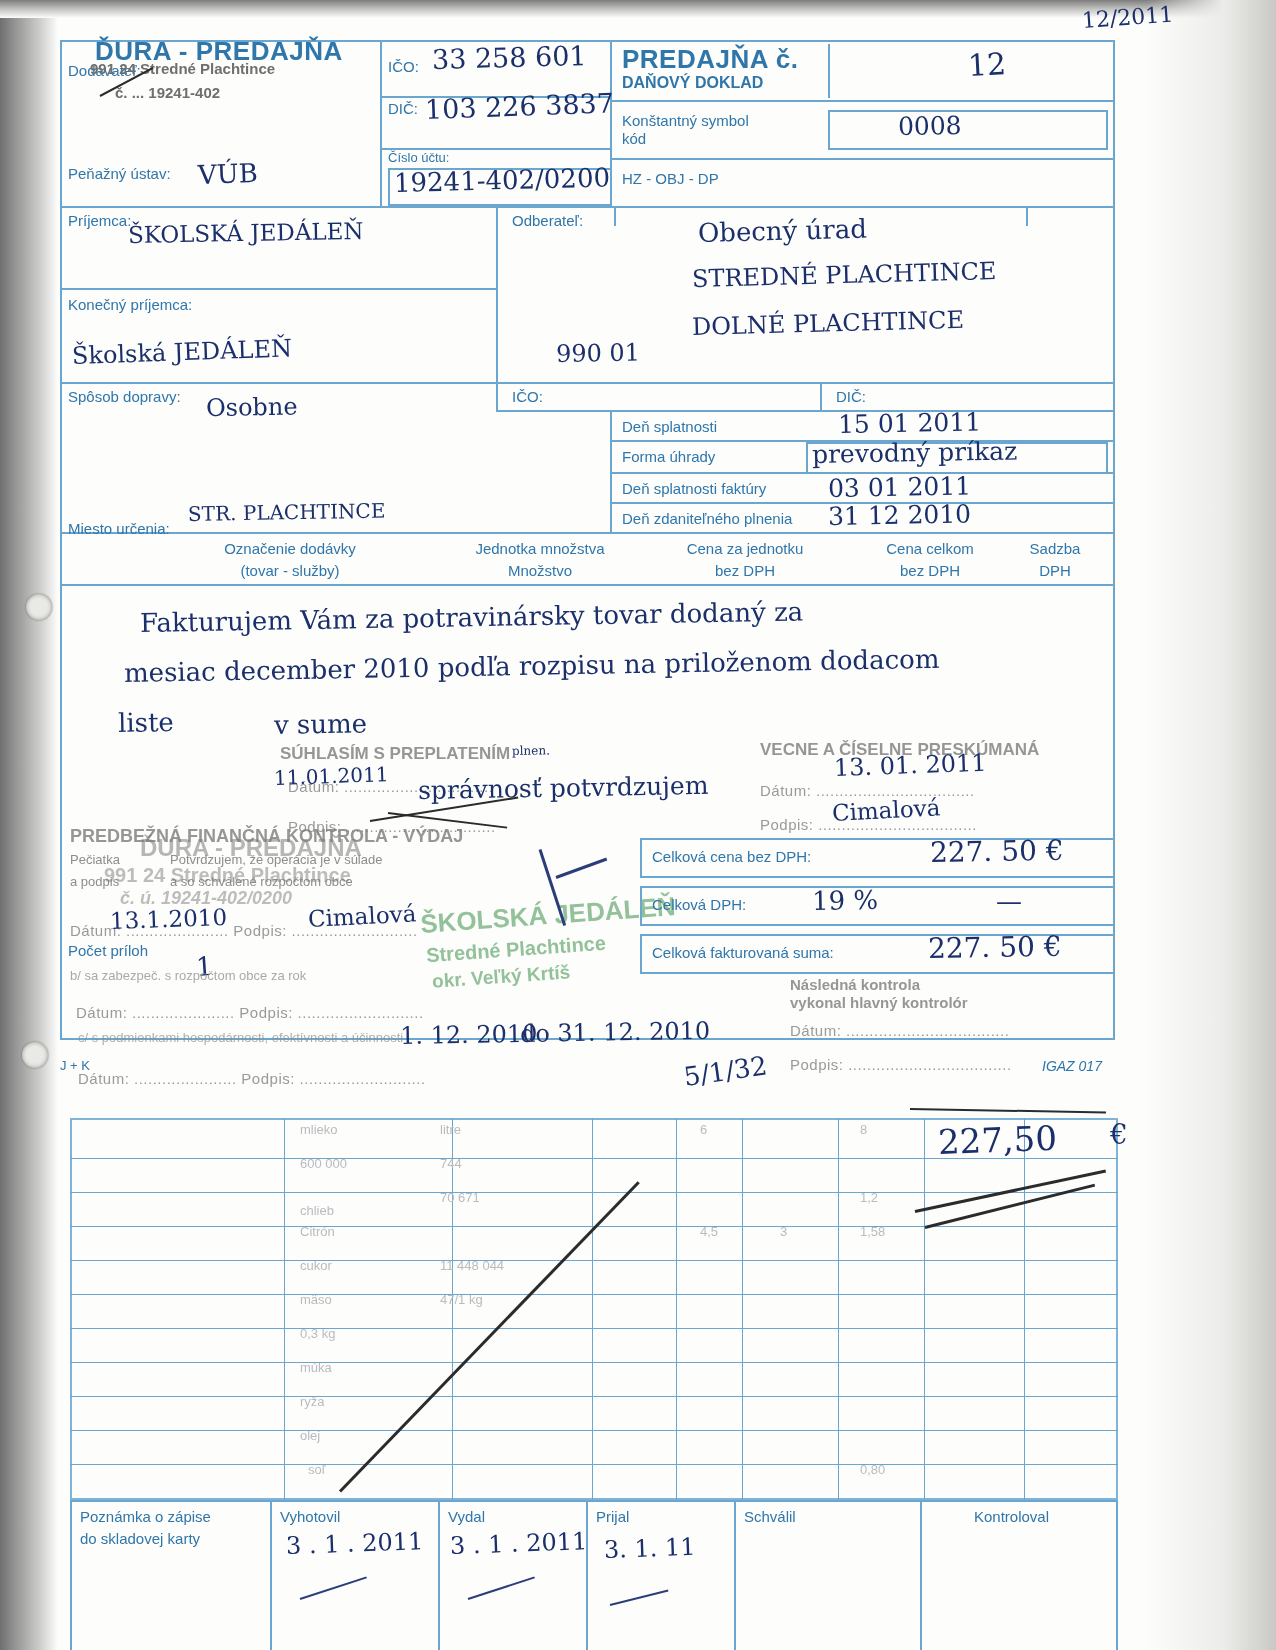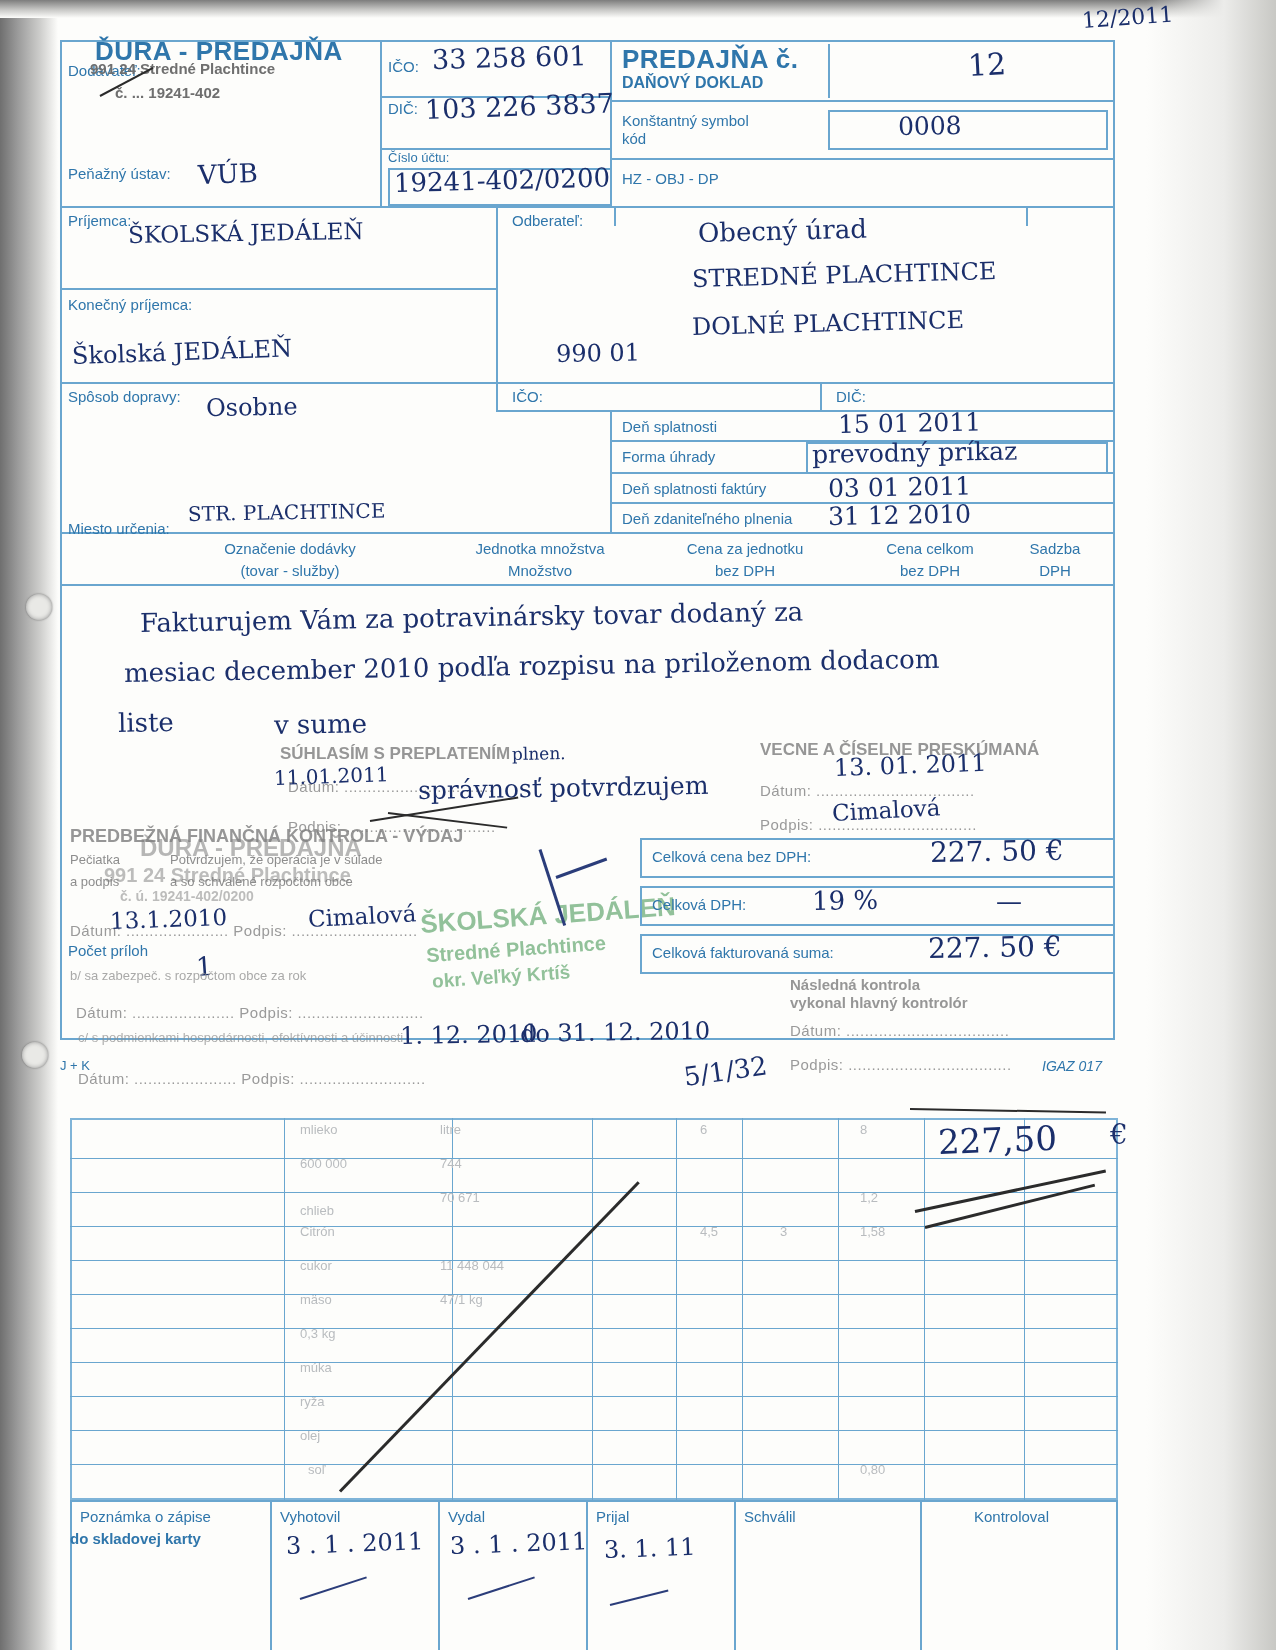--- a/index.html
+++ b/index.html
@@ -86,21 +86,21 @@
   }
 
   
   .hw {
     position: absolute;
     font-family: "DejaVu Serif", serif;
     color: #1b2f6b;
     white-space: nowrap;
     transform-origin: left center;
   }
-  .hw.small { font-size: 17px; }
+  .hw.small { font-size: 12px; }
 
   
   .stamp {
     position: absolute;
     color: #6fae7a;
     font-weight: bold;
     white-space: nowrap;
     opacity: .75;
   }
   .stamp2 {
@@ -276,21 +276,21 @@
   <div class="hw" style="left:832px; top:800px; font-size:23px; transform:rotate(-3deg);">Cimalová</div>
 
   <div class="stamp2" style="left:70px; top:826px; font-size:18px;">PREDBEŽNÁ FINANČNÁ KONTROLA - VÝDAJ</div>
   <div class="faded" style="left:70px; top:852px;">Pečiatka</div>
   <div class="faded" style="left:70px; top:874px;">a podpis</div>
   <div class="faded" style="left:170px; top:852px;">Potvrdzujem, že operácia je v súlade</div>
   <div class="faded" style="left:170px; top:874px;">a so schválené rozpočtom obce</div>
 
   <div class="stamp2" style="left:140px; top:834px; font-size:24px; opacity:.55;">ĎURA - PREDAJŇA</div>
   <div class="stamp2" style="left:104px; top:864px; font-size:20px; opacity:.5;">991 24  Stredné Plachtince</div>
-  <div class="stamp2" style="left:120px; top:888px; font-size:14px; opacity:.5;">č. ú. 19241-402/0200</div>
+  <div class="stamp2" style="left:120px; top:888px; font-size:18px; opacity:.5;font-style:italic;">č. ú. 19241-402/0200</div>
 
   <div class="dots" style="left:70px; top:922px;">Dátum: ......................  Podpis: ...........................</div>
   <div class="hw" style="left:110px; top:908px; font-size:23px; transform:rotate(-2deg);">13.1.2010</div>
   <div class="hw" style="left:308px; top:906px; font-size:23px; transform:rotate(-3deg);">Cimalová</div>
 
   <div class="lbl" style="left:68px; top:942px;">Počet príloh</div>
   <div class="hw" style="left:196px; top:952px; font-size:26px; transform:rotate(-4deg);">1</div>
   <div class="faded" style="left:70px; top:968px; opacity:.75;">b/ sa zabezpeč. s rozpočtom obce za rok</div>
   <div class="dots" style="left:76px; top:1004px;">Dátum: ......................  Podpis: ...........................</div>
   <div class="faded" style="left:78px; top:1030px; opacity:.7;">c/ s podmienkami hospodárnosti, efektívnosti a účinnosti</div>
@@ -389,21 +389,21 @@
   <div class="form-line" style="left:70px; top:1500px; width:1048px; height:2px;"></div>
   <div class="form-line" style="left:70px; top:1500px; width:2px; height:150px;"></div>
   <div class="form-line" style="left:1116px; top:1500px; width:2px; height:150px;"></div>
   <div class="form-line" style="left:270px; top:1500px; width:2px; height:150px;"></div>
   <div class="form-line" style="left:438px; top:1500px; width:2px; height:150px;"></div>
   <div class="form-line" style="left:586px; top:1500px; width:2px; height:150px;"></div>
   <div class="form-line" style="left:734px; top:1500px; width:2px; height:150px;"></div>
   <div class="form-line" style="left:920px; top:1500px; width:2px; height:150px;"></div>
 
   <div class="lbl" style="left:80px; top:1508px;">Poznámka o zápise</div>
-  <div class="lbl" style="left:70px; top:1530px;font-weight:bold;">do skladovej karty</div>
+  <div class="lbl" style="left:80px; top:1530px;">do skladovej karty</div>
   <div class="lbl" style="left:280px; top:1508px;">Vyhotovil</div>
   <div class="lbl" style="left:448px; top:1508px;">Vydal</div>
   <div class="lbl" style="left:596px; top:1508px;">Prijal</div>
   <div class="lbl" style="left:744px; top:1508px;">Schválil</div>
   <div class="lbl" style="left:930px; top:1508px;margin-left:44px;">Kontroloval</div>
 
   <div class="hw" style="left:286px; top:1532px; font-size:24px; transform:rotate(-2deg);">3 . 1 . 2011</div>
   <div class="hw" style="left:450px; top:1532px; font-size:24px; transform:rotate(-2deg);">3 . 1 . 2011</div>
   <div class="hw" style="left:604px; top:1536px; font-size:24px; transform:rotate(-2deg);">3. 1. 11</div>
 

